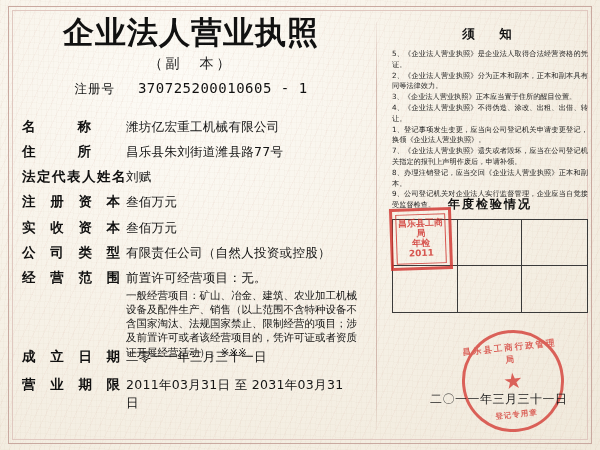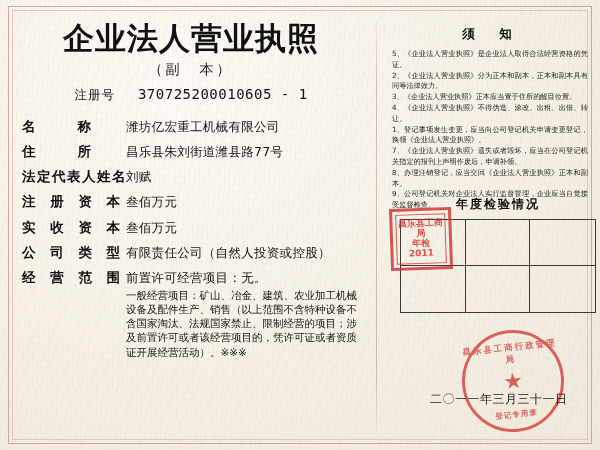--- a/index.html
+++ b/index.html
@@ -44,21 +44,21 @@
     left: 12px; top: 10px;
     right: 12px; bottom: 10px;
     border: 1px solid #e0c8c0;
     pointer-events: none;
   }
 
   
   #title-block {
     position: absolute;
     left: 26px;
-    top: 22px;
+    top: 16px;
     width: 330px;
     text-align: center;
   }
   #main-title {
     font-family: "DejaVu Sans", sans-serif;
     font-weight: bold;
     font-size: 31px;
     letter-spacing: 1px;
     color: #111111;
     line-height: 1.05;
@@ -161,21 +161,21 @@
   .notice-line {
     font-size: 7.2px;
     line-height: 1.5;
     color: #1b1b1b;
     text-align: justify;
     letter-spacing: 0;
   }
 
   #inspection {
     position: absolute;
-    left: 400px;
+    left: 392px;
     top: 196px;
     width: 196px;
   }
   #inspection-title {
     text-align: center;
     font-size: 12px;
     font-weight: bold;
     letter-spacing: 2px;
     color: #111;
     margin-bottom: 6px;
@@ -325,20 +325,30 @@
     </div>
     <div class="field-row">
       <div class="field-label">经 营 范 围</div>
       <div style="flex:1 1 auto;">
         <div class="field-value">前置许可经营项目：无。</div>
         <div id="scope-extra" class="field-value small">一般经营项目：矿山、冶金、建筑、农业加工机械设备及配件生产、销售（以上范围不含特种设备不含国家淘汰、法规国家禁止、限制经营的项目；涉及前置许可或者该经营项目的，凭许可证或者资质证开展经营活动）。※※※</div>
       </div>
     </div>
   </div>
 
+  <div id="bottom-fields">
+    <div class="field-row">
+      <div class="field-label">成 立 日 期</div>
+      <div class="field-value">二零一一年三月三十一日</div>
+    </div>
+    <div class="field-row">
+      <div class="field-label">营 业 期 限</div>
+      <div class="field-value">2011年03月31日 至 2031年03月31日</div>
+    </div>
+  </div>
 
   <div id="divider"></div>
 
   <div id="notice">
     <div id="notice-title">须　知</div>
     <div class="notice-line">5、《企业法人营业执照》是企业法人取得合法经营资格的凭证。</div>
     <div class="notice-line">2、《企业法人营业执照》分为正本和副本，正本和副本具有同等法律效力。</div>
     <div class="notice-line">3、《企业法人营业执照》正本应当置于住所的醒目位置。</div>
     <div class="notice-line">4、《企业法人营业执照》不得伪造、涂改、出租、出借、转让。</div>
     <div class="notice-line">1、登记事项发生变更，应当向公司登记机关申请变更登记，换领《企业法人营业执照》。</div>

